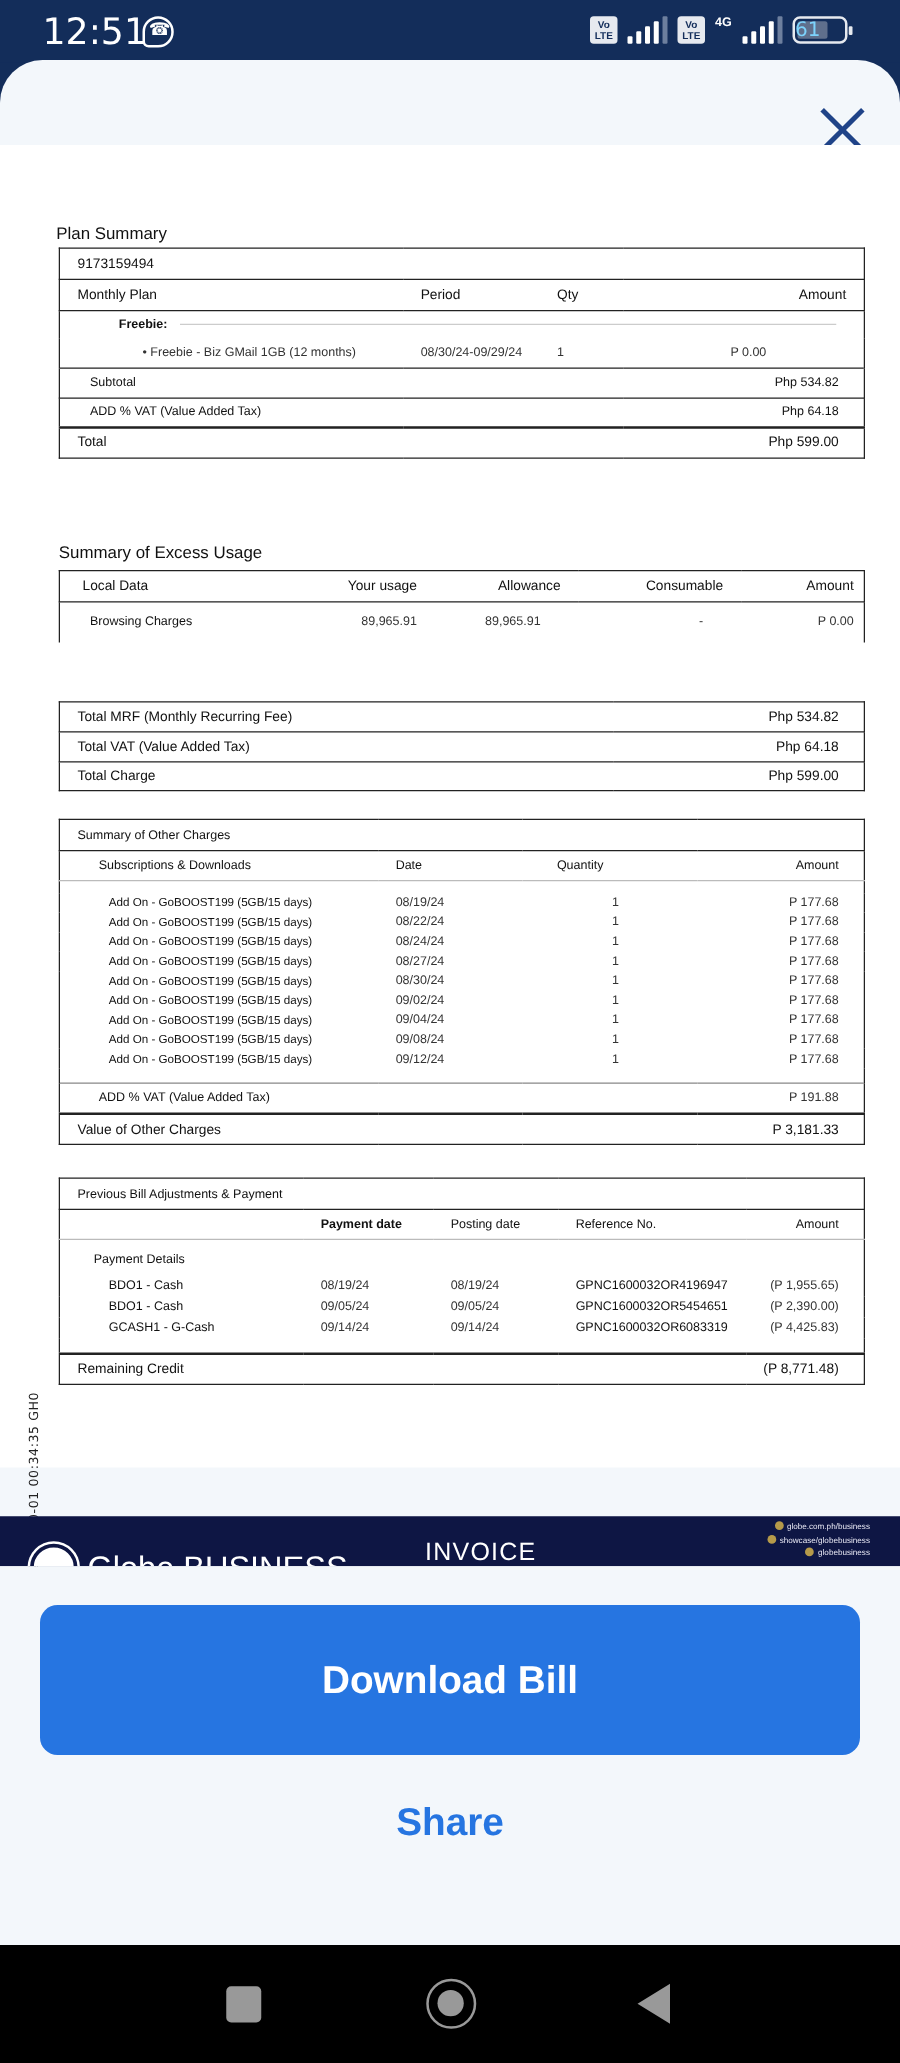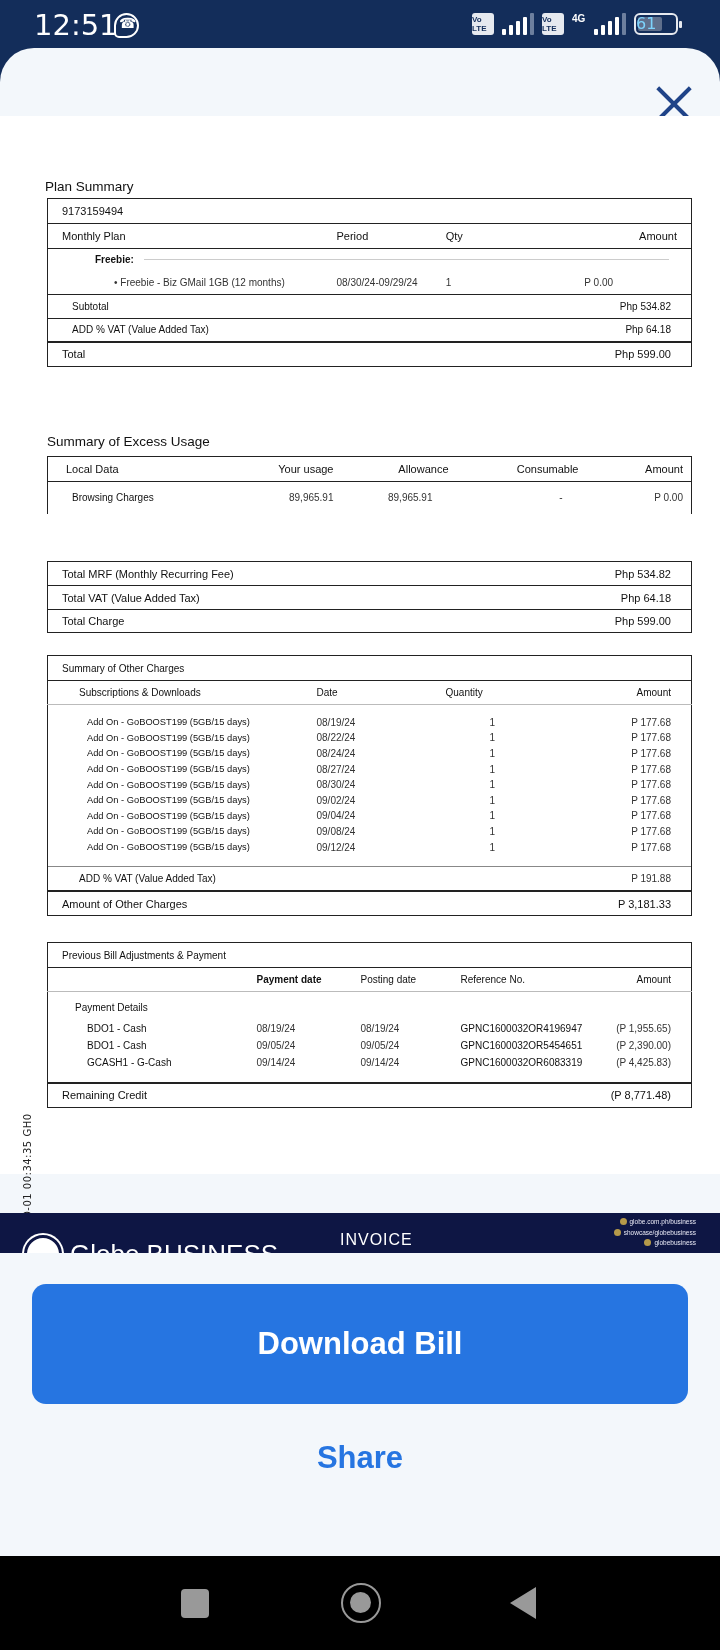--- a/index.html
+++ b/index.html
@@ -5,21 +5,21 @@
   * { box-sizing: border-box; margin: 0; padding: 0; }
   html, body { width: 720px; height: 1650px; overflow: hidden; background: #132d5a; }
   body { font-family: "Liberation Sans", sans-serif; position: relative; color: #111; }
 
   
   .status-bar { position: absolute; left: 0; top: 0; width: 720px; height: 50px; background: #132d5a; color: #fff; }
   .status-time { position: absolute; left: 34px; top: 8px; font-size: 29px; font-family: "DejaVu Sans", sans-serif; letter-spacing: 0px; }
   .viber-icon { position: absolute; left: 114px; top: 13px; width: 25px; height: 25px; border: 2.5px solid #fff; border-radius: 50% 50% 50% 20%; }
   .viber-icon::after { content: "\260E"; position: absolute; left: 3px; top: 0px; font-size: 14px; color: #fff; }
   .status-right { position: absolute; right: 42px; top: 13px; display: flex; align-items: center; gap: 8px; }
-  .volte { width: 22px; height: 22px; background: #e6e9ef; color: #132d5a; border-radius: 3px; font-size: 8px; font-weight: bold; line-height: 9px; padding-top: 2px; }
+  .volte { width: 22px; height: 22px; background: #e6e9ef; color: #132d5a; border-radius: 3px; font-size: 8px; font-weight: bold; line-height: 9px; text-align: center; padding-top: 2px; }
   .signal { display: flex; align-items: flex-end; gap: 3px; height: 22px; }
   .signal span { width: 4px; background: #fff; border-radius: 1px; }
   .signal span.dim { background: #6d7f9e; }
   .net4g { position: relative; width: 14px; height: 22px; color: #fff; font-size: 10px; font-weight: bold; }
   .battery { width: 44px; height: 22px; border: 2px solid #e6e9ef; border-radius: 6px; position: relative; font-size: 16px; text-align: left; line-height: 18px; color: #7dd3fc; font-family: "DejaVu Sans", sans-serif; }
   .battery .fill { position: absolute; left: 2px; top: 2px; bottom: 2px; width: 60%; background: #5f6f8c; border-radius: 2px; }
   .battery .txt { position: relative; }
   .battery::after { content: ""; position: absolute; right: -6px; top: 6px; width: 3px; height: 7px; background: #e6e9ef; border-radius: 1px; }
 
   
@@ -42,21 +42,21 @@
   .r { text-align: right !important; }
   .bold { font-weight: bold; }
   .gray { color: #333; }
   .lg { font-size: 11px; margin-top: 15px; }
 
   
   .invoice-banner { position: absolute; left: 0; top: 1213px; width: 720px; height: 40px; background: #0e1644; overflow: hidden; }
   .invoice-banner .logo { position: absolute; left: 24px; top: 22px; display: flex; align-items: center; gap: 8px; color: #fff; }
   .globe-icon { width: 38px; height: 38px; border-radius: 50%; background: #fff; border: 3px solid #0e1644; box-shadow: 0 0 0 2px #fff; }
   .logo-text { font-size: 26px; }
-  .invoice-title { position: absolute; left: 340px; top: 18px; color: #fff; font-size: 16px; letter-spacing: 1px; }
+  .invoice-title { position: absolute; left: 340px; top: 18px; color: #fff; font-size: 20px; letter-spacing: 1px; }
   .socials { position: absolute; right: 24px; top: 4px; text-align: right; color: #e8e8f4; font-size: 6.5px; line-height: 10.5px; }
   .socials .dot { display: inline-block; width: 7px; height: 7px; border-radius: 50%; background: #b59a4a; vertical-align: -1px; margin-right: 3px; }
 
   
   .download-btn { position: absolute; left: 32px; top: 1284px; width: 656px; height: 120px; background: #2675e1; border-radius: 14px; color: #fff; font-size: 31px; font-weight: bold; display: flex; align-items: center; justify-content: center; cursor: pointer; }
   .share-btn { position: absolute; left: 0; top: 1440px; width: 720px; text-align: center; color: #2675e1; font-size: 31px; font-weight: bold; cursor: pointer; }
 
   
   .nav-bar { position: absolute; left: 0; top: 1556px; width: 720px; height: 94px; background: #000; }
   .nav-recent { position: absolute; left: 181px; top: 33px; width: 28px; height: 29px; background: #999; border-radius: 4px; }
@@ -253,21 +253,21 @@
       <td class="gray r" style="padding-right:20px;">P 177.68</td>
     </tr>
     <tr style="height:12px; border-left:1.6px solid #222; border-right:1.6px solid #222;">
           <td colspan="4"></td>
         </tr>
     <tr style="height:24px; border-left:1.6px solid #222; border-right:1.6px solid #222; border-top:1px solid #888;">
       <td colspan="3" class="bold" style="padding-left:31px;">ADD % VAT (Value Added Tax)</td>
       <td class="gray r" style="padding-right:20px;">P 191.88</td>
     </tr>
     <tr class="bx" style="height:25px; border-top:2.5px solid #222;">
-      <td colspan="3" class="lg bold">Amount of Other Charges</td>
+      <td colspan="3" class="lg bold">Value of Other Charges</td>
       <td class="lg bold r" style="padding-right:20px;">P 3,181.33</td>
     </tr>
   </tbody>
     </table>
 
   <table class="bill" style="top:826px;">
     <tbody>
         <tr class="bx" style="height:25px;">
       <td colspan="5" class="bold">Previous Bill Adjustments &amp; Payment</td>
     </tr>

